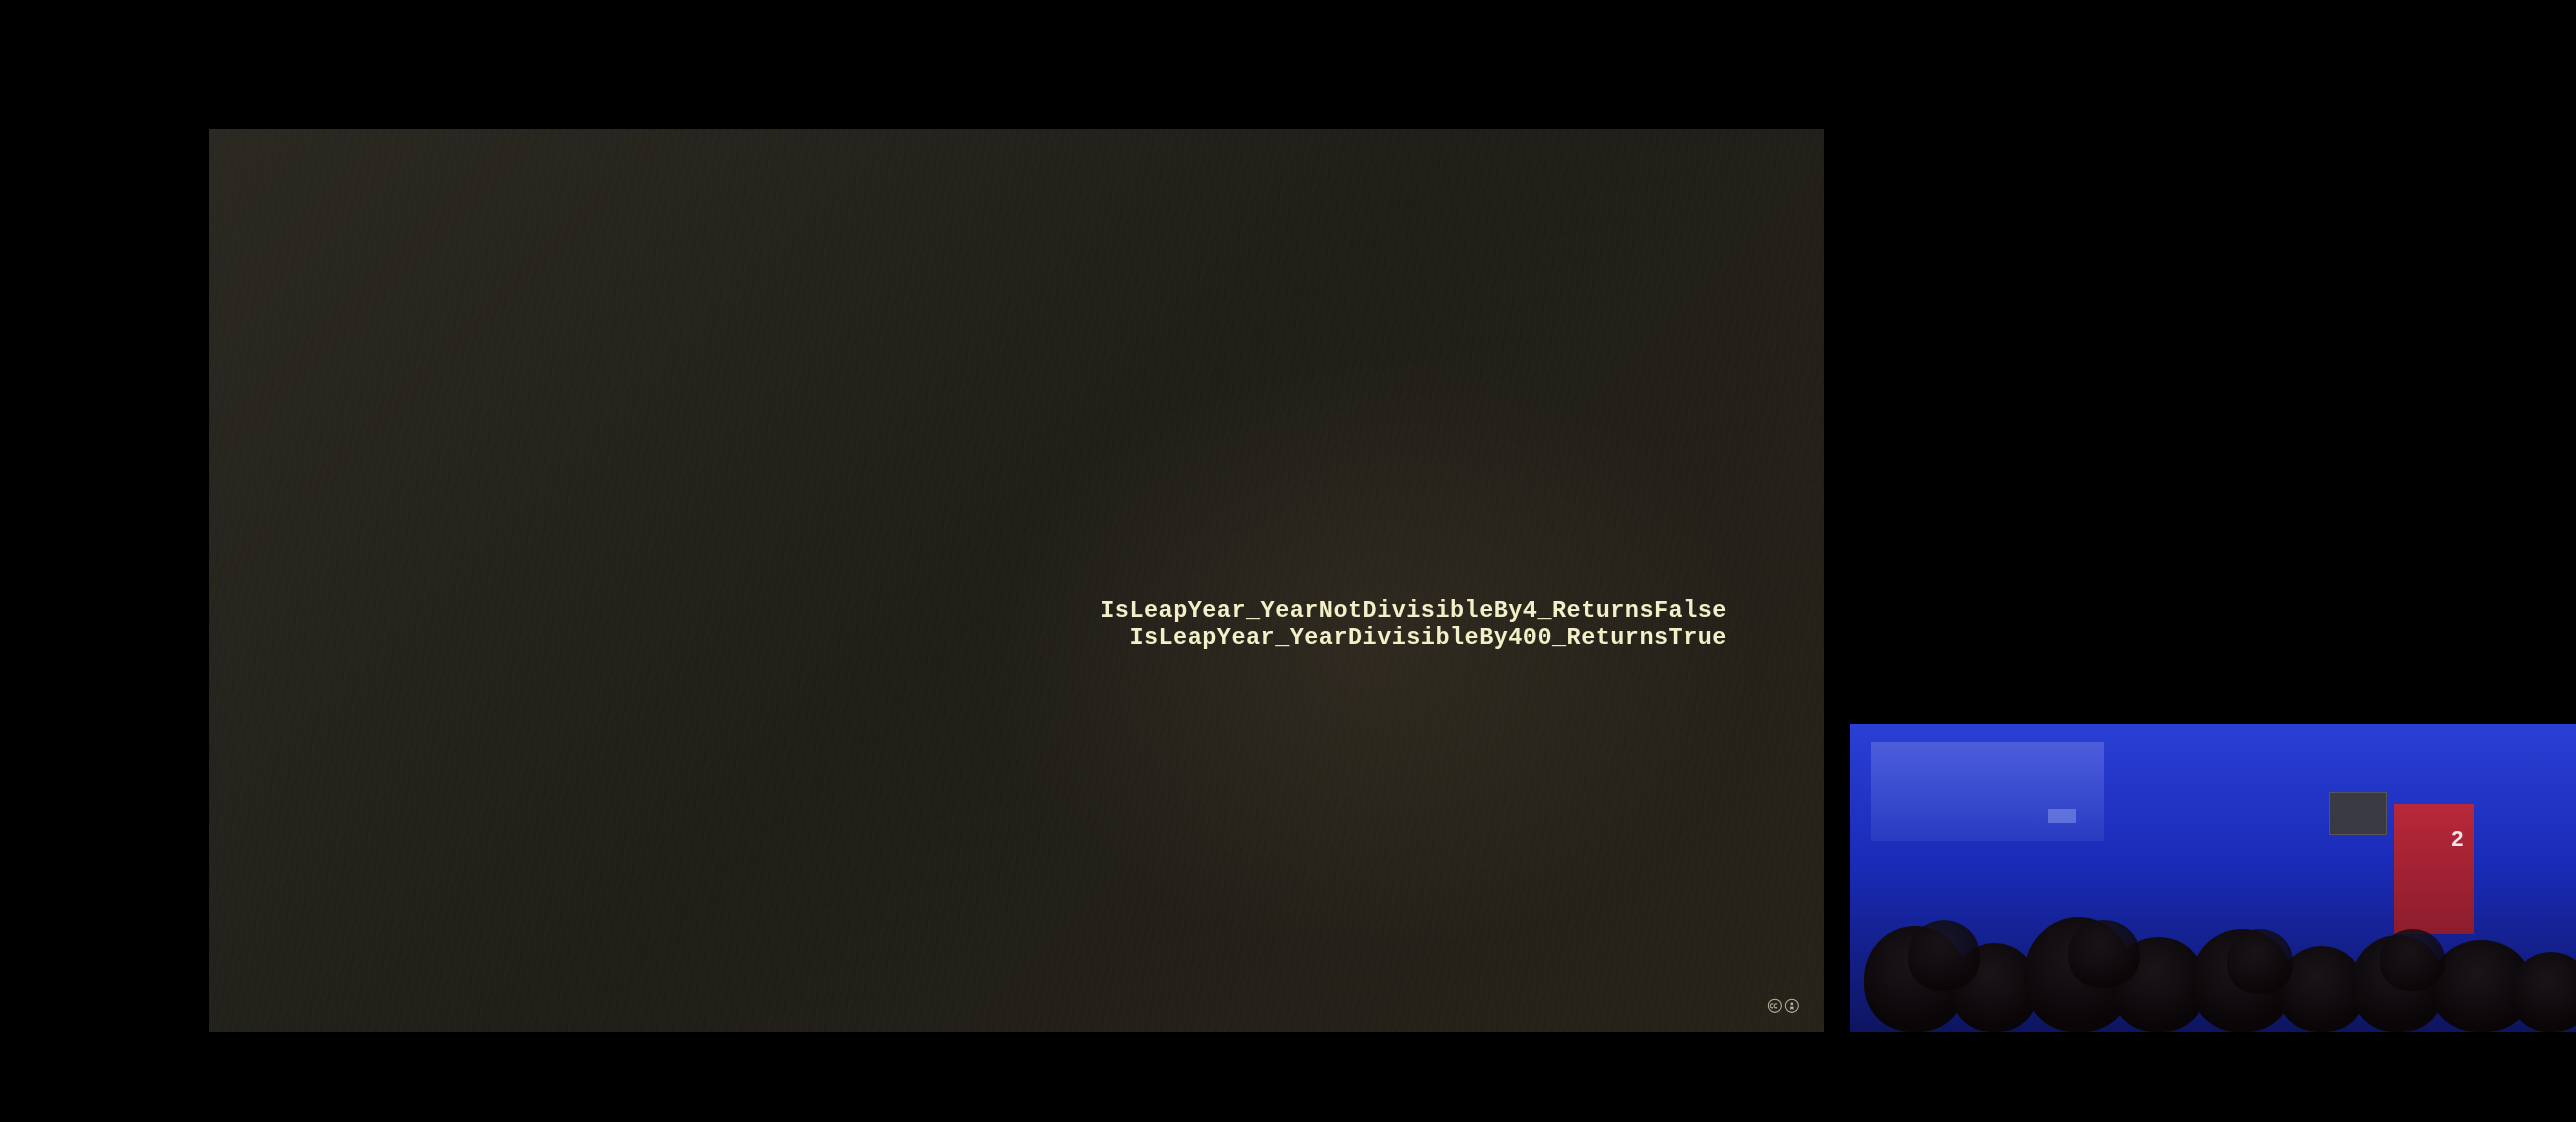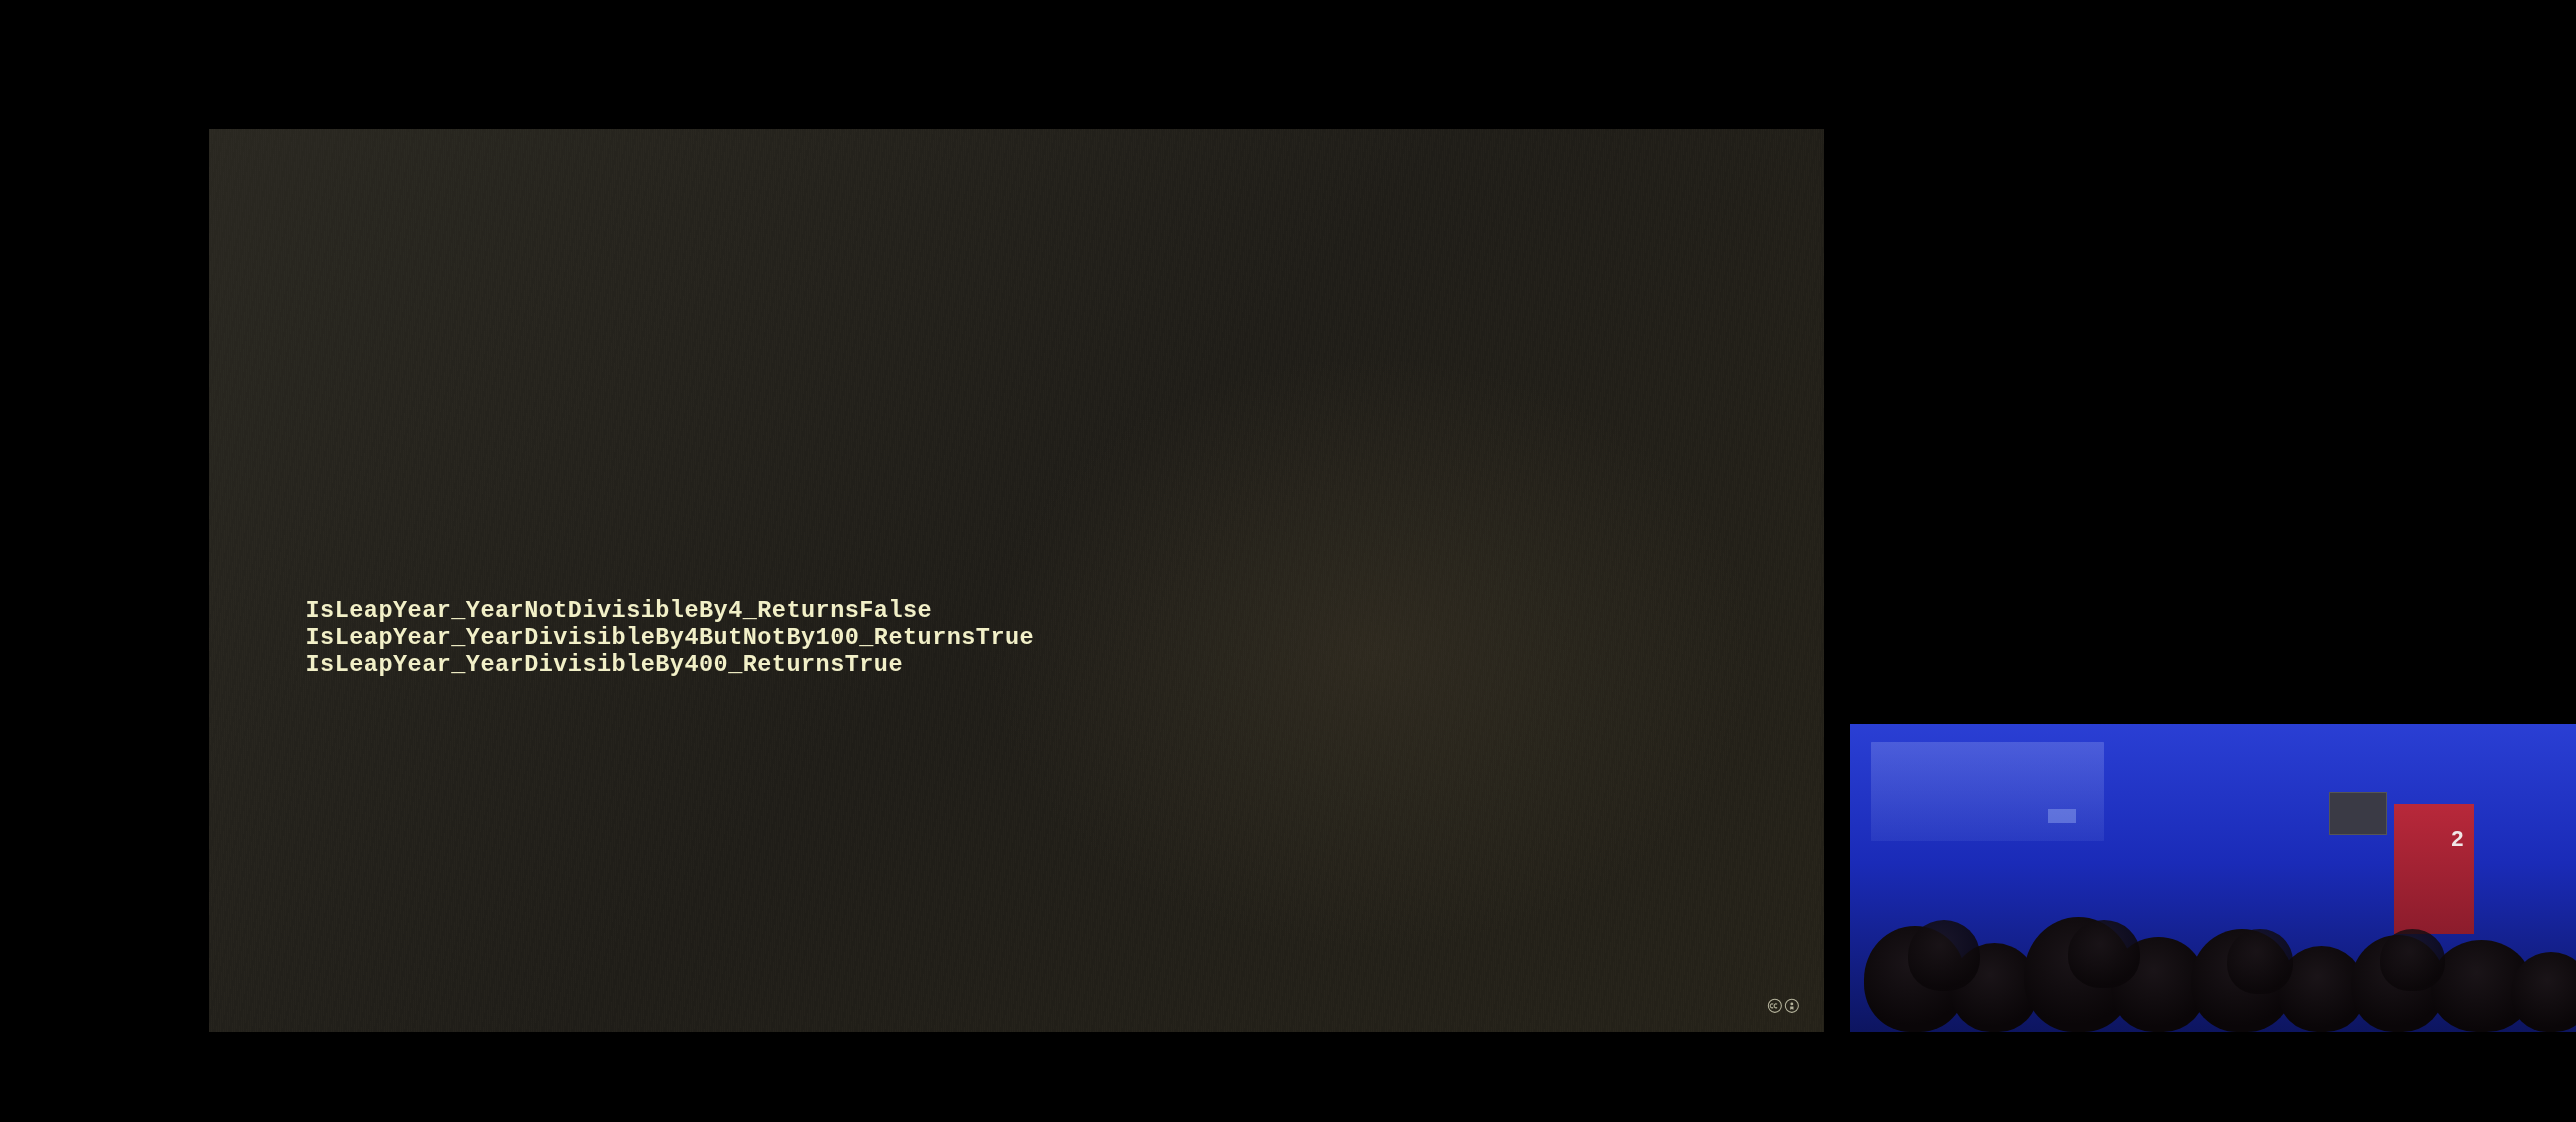--- a/index.html
+++ b/index.html
@@ -16,20 +16,21 @@
       font-family: 'Courier New', Courier, monospace;
     }
     .slide {
       position: absolute;
       left: 8.1%;
       top: 11.5%;
       width: 62.7%;
       height: 80.5%;
       background: linear-gradient(135deg, #2a2821 0%, #1f1d18 50%, #252219 100%);
       overflow: hidden;
+      text-align: right;
     }
     .slide::before {
       content: '';
       position: absolute;
       inset: 0;
       background:
         repeating-linear-gradient(88deg, rgba(120,110,90,0.04) 0px, rgba(120,110,90,0.04) 0.8px, transparent 0.8px, transparent 2.3px),
         radial-gradient(ellipse 40% 55% at 72% 58%, rgba(140,120,80,0.12) 0%, transparent 60%);
       pointer-events: none;
     }
@@ -125,21 +126,20 @@
       background: radial-gradient(circle at 45% 35%, #1a1418 0%, #0a0608 70%);
       border-radius: 50% 50% 45% 45%;
     }
   </style>
 </head>
 <body>
 
 <div class="slide">
   <div class="slide-content">
     <div class="test-name">IsLeapYear_YearNotDivisibleBy4_ReturnsFalse</div>
-    <div class="test-name">IsLeapYear_YearDivisibleBy4ButNotBy100_ReturnsTrue</div>
     <div class="test-name">IsLeapYear_YearDivisibleBy400_ReturnsTrue</div>
   </div>
   <div class="cc-badge">
     <svg viewBox="0 0 24 24" fill="none" stroke="currentColor" stroke-width="1.6">
       <circle cx="12" cy="12" r="10"></circle>
       <path d="M9.5 9.5a3 3 0 1 0 0 5"></path>
       <path d="M15.5 9.5a3 3 0 1 0 0 5"></path>
     </svg>
     <svg viewBox="0 0 24 24" fill="none" stroke="currentColor" stroke-width="1.6">
       <circle cx="12" cy="12" r="10"></circle>

